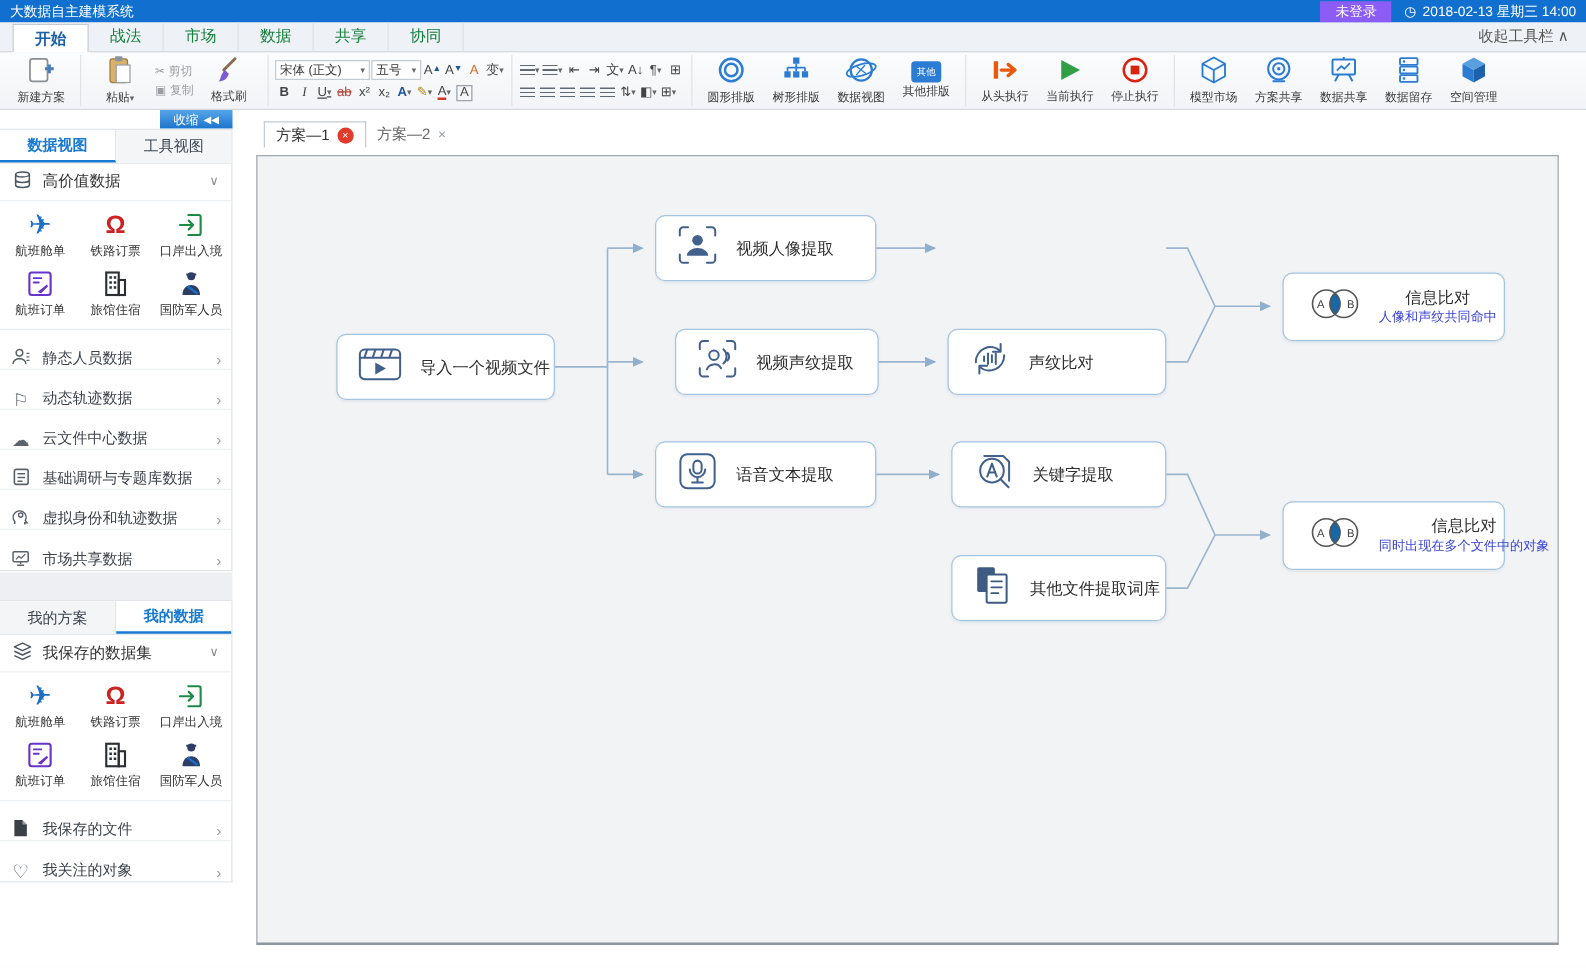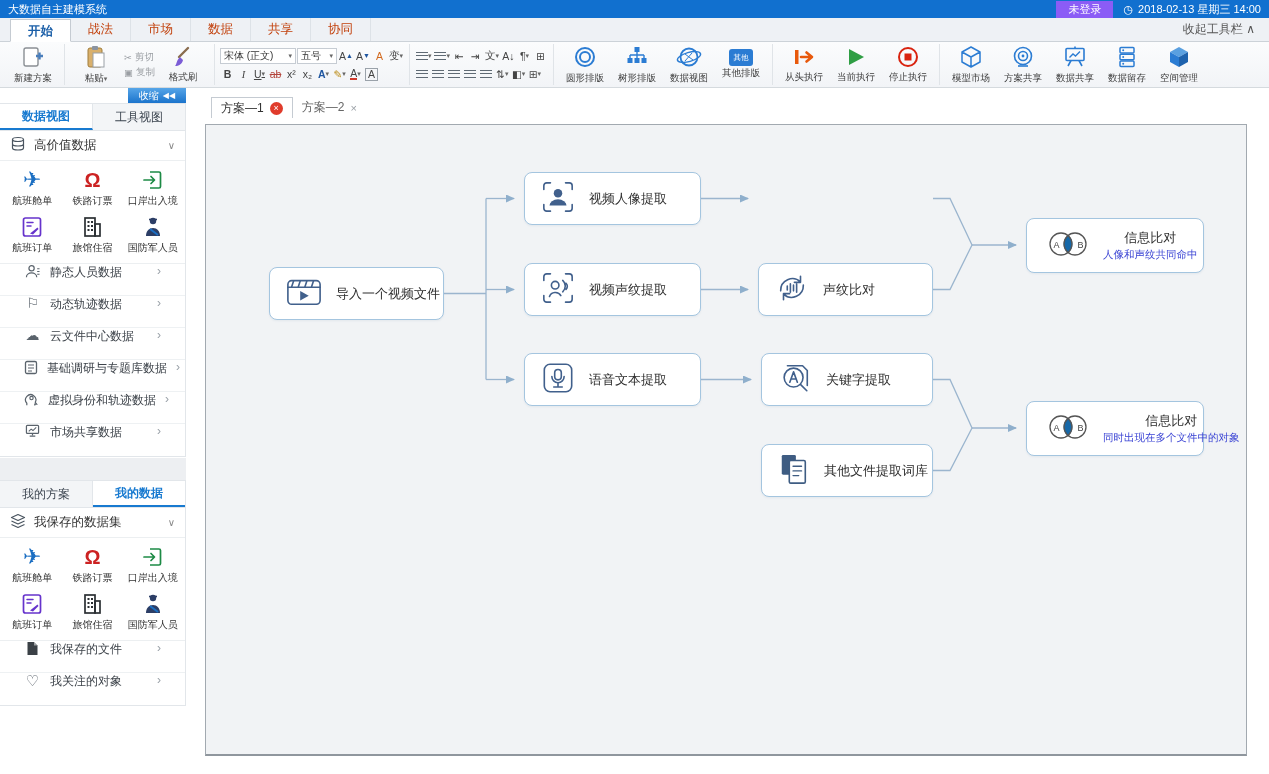--- a/index.html
+++ b/index.html
@@ -10,21 +10,21 @@
   
   #titlebar { position:absolute; top:0; left:0; right:0; height:18px; background:#1170cf;
     color:#fff; display:flex; align-items:center; font-size:11px; padding:0 8px; }
   #titlebar .sp { flex:1; }
   .login-badge { background:#8b5cf6; color:#fff; padding:1px 12px; margin-right:10px; font-size:11px; cursor:pointer; }
   .clock { margin-right:5px; font-size:11px; }
 
   
   #tabrow { position:absolute; top:18px; left:0; right:0; height:24px; background:#eef1f5;
     border-bottom:1px solid #ccd2d8; display:flex; align-items:flex-end; padding-left:10px; }
-  .rtab { height:23px; line-height:22px; padding:0 17px; font-size:12.5px; color:#c2410c;
+  .rtab { height:23px; line-height:22px; padding:0 17px; font-size:12.5px; color:#15803d;
     border-right:1px solid #dde2e7; cursor:pointer; }
   .rtab.active { background:#fff; border:1px solid #c5cbd2; border-bottom:1px solid #fff;
     color:#1b5fa8; font-weight:bold; margin-bottom:-1px; }
   #tabrow .collapse-tools { margin-left:auto; margin-bottom:3px; padding-right:14px;
     font-size:12px; color:#555; cursor:pointer; }
 
   
   #ribbon { position:absolute; top:42px; left:0; right:0; height:46px;
     background:linear-gradient(#fbfcfd,#f2f4f7); border-bottom:1px solid #d5dade;
     display:flex; align-items:stretch; padding:2px 2px; overflow:hidden; }
@@ -65,21 +65,21 @@
   .sechead { display:flex; align-items:center; height:30px; padding:0 10px; gap:8px;
     border-bottom:1px solid #eceff1; font-size:12.5px; color:#333; cursor:pointer; }
   .sechead .schev { margin-left:auto; color:#888; font-size:10px; }
   .dgrid { display:grid; grid-template-columns:1fr 1fr 1fr; padding:6px 2px 8px;
     border-bottom:1px solid #eceff1; row-gap:6px; }
   .dcell { display:flex; flex-direction:column; align-items:center; gap:1px; cursor:pointer; }
   .dicon { height:26px; display:flex; align-items:center; justify-content:center; }
   .dlabel { font-size:10px; color:#333; white-space:nowrap; }
   .glyph-plane { color:#1b6ec2; font-size:22px; line-height:24px; }
   .glyph-rail { color:#cc2222; font-size:20px; font-weight:bold; line-height:24px; }
-  .srow { display:flex; align-items:flex-start; height:32px; padding:0 24px; gap:9px;
+  .srow { display:flex; align-items:flex-end; height:32px; padding:0 8px; gap:9px;
     border-bottom:1px solid #eef1f3; font-size:12px; color:#3d434a; cursor:pointer; }
   .sicon { width:17px; text-align:center; color:#5a636c; font-size:14px; line-height:1; }
   .slabel { white-space:nowrap; }
   .schevr { margin-left:auto; color:#9aa1a8; font-size:12px; }
   #gapstrip { position:absolute; left:0; top:458px; width:186px; height:22px; background:#edeff2; }
 
   
   #doctabs { position:absolute; top:97px; left:211px; display:flex; align-items:flex-end; height:21px; }
   .doctab { height:21px; display:flex; align-items:center; gap:6px; padding:0 9px;
     font-size:12px; color:#666; cursor:pointer; }
@@ -677,21 +677,21 @@
       <span>
         <svg width="34" height="34" viewBox="0 0 36 36" class="nico">
             <path d="M3,10 V6 a3,3 0 0 1 3,-3 h4 M26,3 h4 a3,3 0 0 1 3,3 v4 M33,26 v4 a3,3 0 0 1 -3,3 h-4 M10,33 H6 a3,3 0 0 1 -3,-3 v-4"></path>
             <circle cx="18" cy="14" r="4.5" fill="#41608c" stroke="none"></circle>
             <path d="M9,27 a9,6.5 0 0 1 18,0 Z" fill="#41608c" stroke="none"></path>
           </svg>
       </span>
       <span class="nlabel">视频人像提取</span>
     </div>
 
-    <div class="node" style="left:318px;top:138px;width:177px;height:53px">
+    <div class="node" style="left:334px;top:138px;width:163px;height:53px">
       <span>
         <svg width="34" height="34" viewBox="0 0 36 36" class="nico">
             <path d="M3,10 V6 a3,3 0 0 1 3,-3 h4 M26,3 h4 a3,3 0 0 1 3,3 v4 M33,26 v4 a3,3 0 0 1 -3,3 h-4 M10,33 H6 a3,3 0 0 1 -3,-3 v-4"></path>
             <circle cx="15" cy="15" r="4"></circle>
             <path d="M9,27 a6.5,6 0 0 1 12,-1"></path>
             <path d="M23,10 a8,8 0 0 1 0,12 M26.5,13 a4.5,4.5 0 0 1 0,6.5"></path>
           </svg>
       </span>
       <span class="nlabel">视频声纹提取</span>
     </div>

